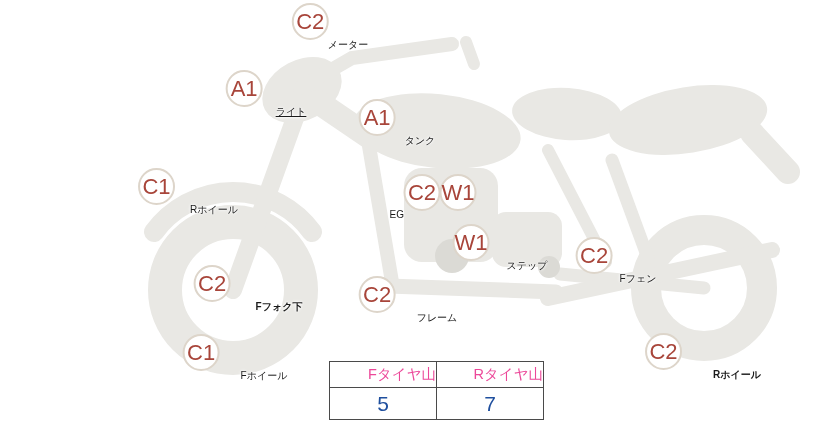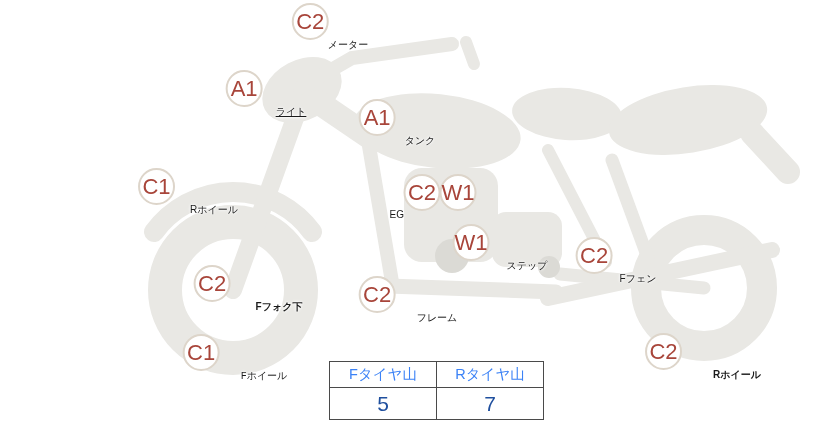--- a/index.html
+++ b/index.html
@@ -16,21 +16,21 @@
          border:2px solid #ddd5ca;color:var(--grade-text,#a8453a);
          display:flex;align-items:center;justify-content:center;
          font-size:22px;line-height:1;}
   .badge + .badge{margin-left:-1px;}
   .plabel{margin-top:-2px;font-size:10px;color:#1a1a1a;white-space:nowrap;
           text-shadow:0 0 2px #fff,0 0 3px #fff,0 0 4px #fff;}
   table.tires{position:absolute;left:329px;top:361px;border-collapse:collapse;
               background:#fff;}
   table.tires th, table.tires td{border:1px solid #4a4a4a;width:107px;text-align:center;
               box-sizing:border-box;padding:0;}
-  table.tires th{height:26px;font-weight:normal;font-size:14.5px;color:#3b82f6;}
+  table.tires th{height:26px;font-weight:normal;font-size:14.5px;color:#ec4899;text-align:right;}
   table.tires td{height:32px;font-size:21px;color:var(--tire-value,#1f4f9e);}
 </style>
 </head>
 <body>
 
 <div class="stage">
 
   <svg class="sil-svg" viewBox="0 0 822 425">
 
     <circle class="ring" cx="233" cy="290" r="68" stroke-width="34"></circle>
@@ -128,21 +128,21 @@
     <div class="badges">
       <span class="badge">C2</span>
     </div>
     <div class="plabel" style="margin-left:58px;">フレーム</div>
   </div>
 
   <div class="part" style="left:235px;top:334px;">
     <div class="badges">
       <span class="badge">C1</span>
     </div>
-    <div class="plabel" style="margin-left:58px;font-family:Liberation Mono, monospace;">Fホイール</div>
+    <div class="plabel" style="margin-left:58px;">Fホイール</div>
   </div>
 
   <div class="part" style="left:703px;top:333px;">
     <div class="badges">
       <span class="badge">C2</span>
     </div>
     <div class="plabel" style="margin-left:68px;font-weight:bold;">Rホイール</div>
   </div>
 
   <table class="tires">

